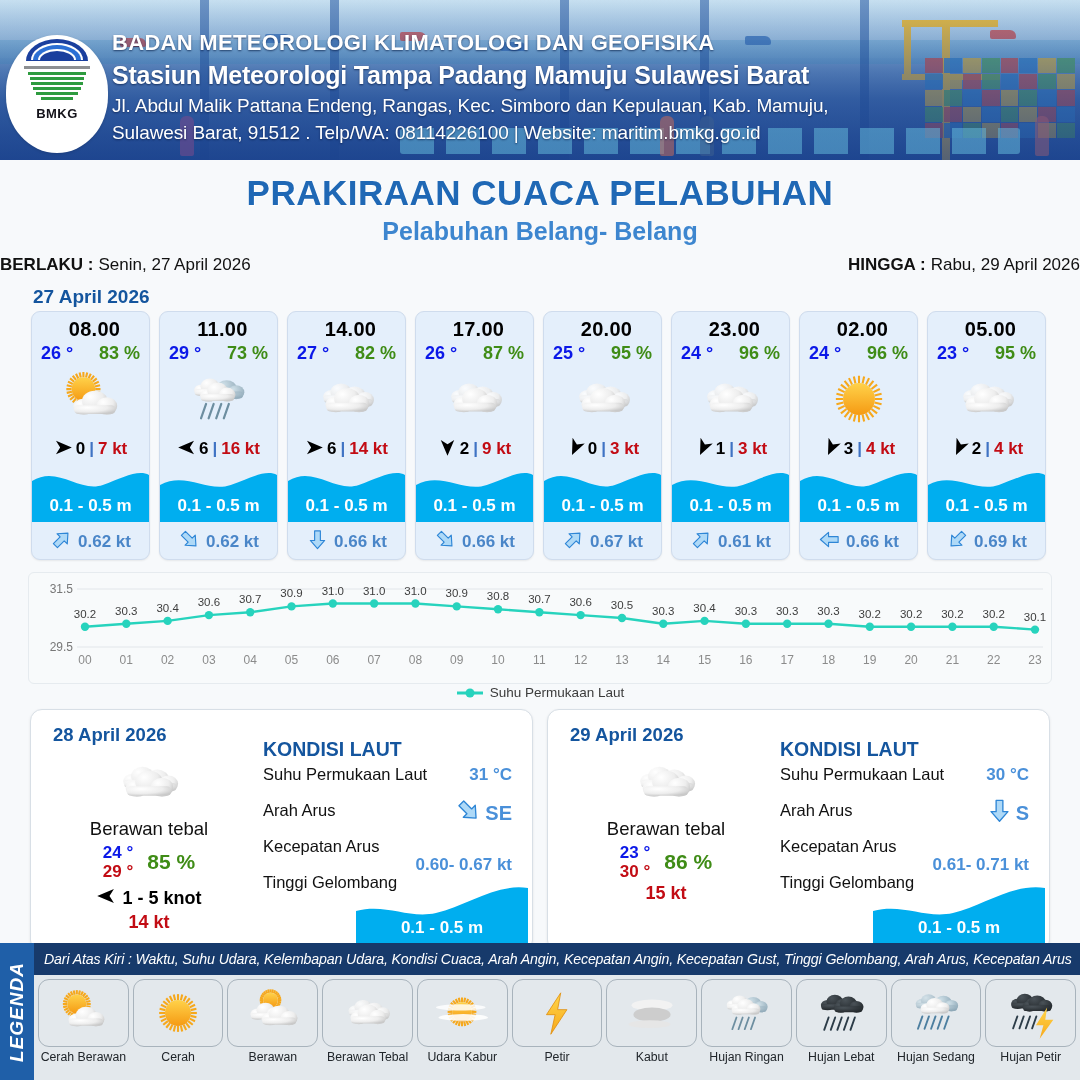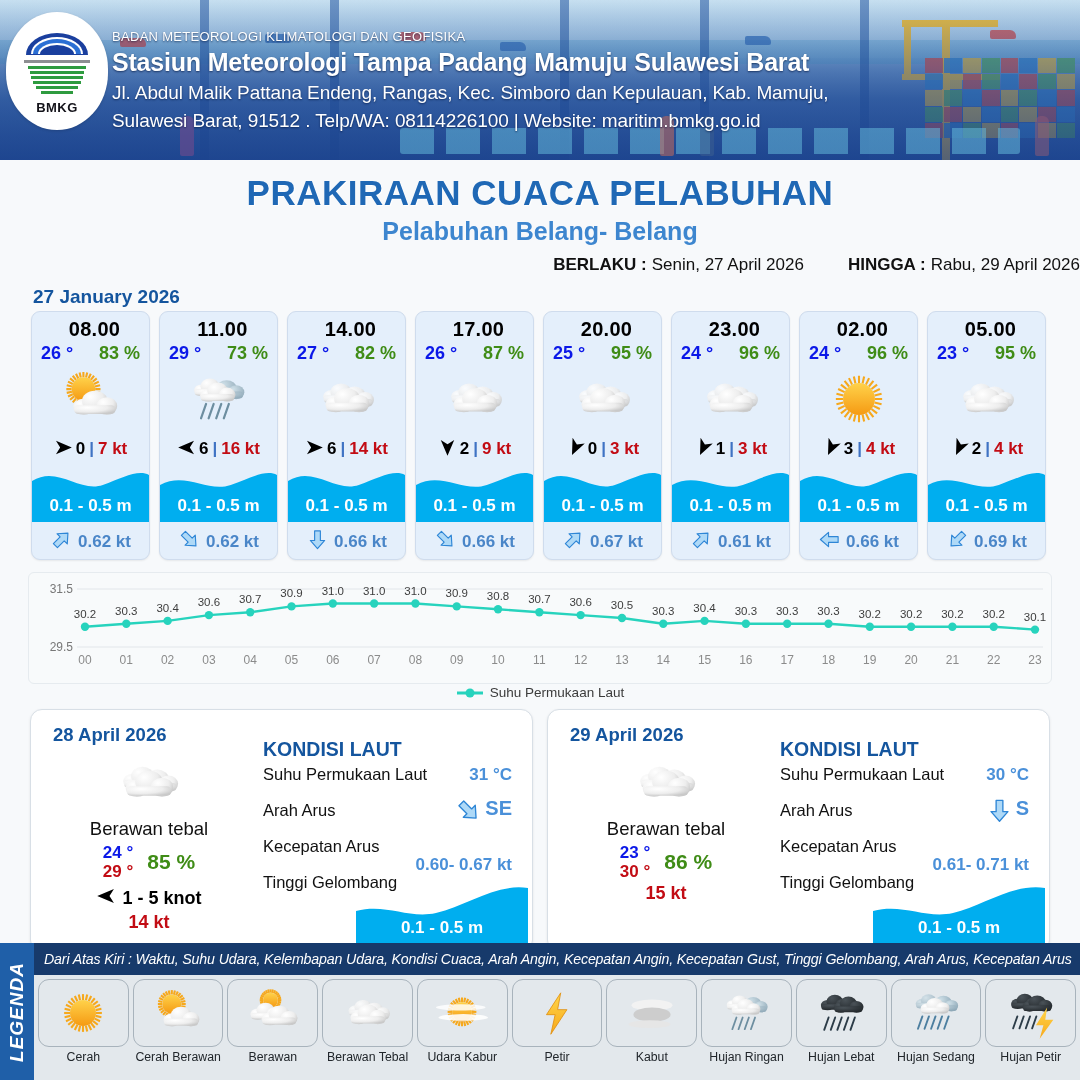--- a/index.html
+++ b/index.html
@@ -27,41 +27,41 @@
     display:grid; grid-template-columns:repeat(8,1fr); grid-template-rows:repeat(5,1fr); gap:1px; opacity:.85;}
   .containers span { display:block; }
   .pillar { position:absolute; top:0; width:9px; height:160px; background:rgba(35,85,160,.55); }
   .boat { position:absolute; width:26px; height:9px; background:rgba(220,70,60,.75); border-radius:2px 6px 2px 2px;}
   .boat.b { background:rgba(60,120,190,.8); }
   .chairs { position:absolute; left:400px; bottom:6px; width:620px; height:26px;
     background:repeating-linear-gradient(90deg,#63b6d8 0 34px,transparent 34px 46px); opacity:.55; border-radius:3px;}
   .person { position:absolute; bottom:4px; width:14px; height:40px; border-radius:6px 6px 2px 2px; opacity:.55;}
 
   .logo-wrap {
-    position:absolute; left:6px; top:12px; width:102px; height:118px;
+    position:absolute; left:6px; top:35px; width:102px; height:118px;
     background:#fff; border-radius:52px/58px;
-    display:flex; align-items:center; justify-content:center; z-index:6;
+    display:flex; justify-content:center; z-index:6;
     box-shadow:0 1px 3px rgba(0,0,0,.15);
   }
   .logo { width:78px; height:84px; position:relative; }
   .logo-txt { position:absolute; bottom:-2px; left:0; width:78px; text-align:center;
     font-size:13px; font-weight:bold; letter-spacing:.5px; color:#14131a; }
 
   .hdr-text { position:absolute; left:112px; top:28px; z-index:5; color:#fff;
     text-shadow:0 1px 2px rgba(0,20,60,.65); }
-  .hdr-l1 { font-size:13px; font-weight:normal; letter-spacing:.3px; line-height:1.4; }
+  .hdr-l1 { font-size:22px; font-weight:bold; letter-spacing:.3px; line-height:1.4; }
   .hdr-l2 { font-size:25px; font-weight:bold; letter-spacing:-.2px; line-height:1.25; margin-top:1px;}
   .hdr-l3 { font-size:19px; line-height:1.32; margin-top:2px; letter-spacing:-.1px;}
 
   
   .title-block { text-align:center; padding-top:13px; }
   .t-main { font-size:35px; font-weight:bold; color:#1f68b5; letter-spacing:.5px;
     text-shadow:1px 1px 0 rgba(255,255,255,.9); font-stretch:condensed; }
   .t-sub { font-size:25px; font-weight:bold; color:#3d86cf; margin-top:4px; }
-  .t-valid { margin-top:9px; font-size:17px; color:#111; display:flex; justify-content:flex-end; gap:44px;}
+  .t-valid { margin-top:9px; font-size:17px; color:#111; display:flex; justify-content:space-between; gap:84px;}
   .t-valid b { font-weight:bold; }
   .t-valid span.v { font-weight:normal; margin-left:5px;}
 
   
   .date-label { margin:11px 0 3px 33px; font-size:19px; font-weight:bold; color:#14559e; }
 
   
   .cards { display:flex; gap:9px; padding:0 31px; }
   .card {
     width:119px; background:#e4effb; border:1px solid #cfdced; border-radius:9px;
@@ -109,21 +109,21 @@
   .d-tmax { font-size:17px; font-weight:bold; color:#c20c14; }
   .d-hum { font-size:21px; font-weight:bold; color:#3f8c16; }
   .d-wind { display:flex; align-items:center; justify-content:center; gap:6px; margin-top:5px;}
   .d-wrange { font-size:18px; font-weight:bold; color:#000; }
   .d-gust { font-size:18px; font-weight:bold; color:#c20c14; margin-top:2px;}
   .d-right { position:absolute; left:232px; top:28px; right:14px; }
   .d-h { font-size:19.5px; font-weight:bold; color:#14559e; margin-bottom:4px;}
   .d-row { position:relative; height:36px; }
   .d-k { font-size:16.5px; color:#111; }
   .d-v { position:absolute; right:6px; top:0; font-size:17px; font-weight:bold; color:#4a90d9; }
-  .d-v.dir { display:flex; gap:3px; top:-4px; font-size:20px;}
+  .d-v.dir { display:flex; align-items:center; gap:3px; top:-4px; font-size:20px;}
   .d-cs { position:absolute; right:6px; top:18px; font-size:17px; font-weight:bold; color:#4a90d9;
     display:flex; }
   .d-wave { position:absolute; right:4px; bottom:6px; width:172px; height:60px; }
   .d-wave svg { position:absolute; left:0; bottom:0; width:172px; height:60px; }
   .d-wave span { position:absolute; left:0; bottom:7px; width:172px; text-align:center;
     font-size:17px; font-weight:bold; color:#fff; }
 
   
   .legend { position:absolute; left:0; bottom:0; width:1080px; height:137px; background:#e3e8ec; }
   .lg-bar { position:absolute; left:0; top:0; width:34px; height:137px; background:#1f5fa8;
@@ -256,21 +256,21 @@
     <div class="t-valid">
       <div>
         <b>BERLAKU :</b><span class="v">Senin, 27 April 2026</span>
       </div>
       <div>
         <b>HINGGA :</b><span class="v">Rabu, 29 April 2026</span>
       </div>
     </div>
   </div>
 
-  <div class="date-label">27 January 2026</div>
+  <div class="date-label">27 April 2026</div>
 
   <div class="cards" id="cards">
       <div class="card">
     <div class="c-time">08.00</div>
     <div class="c-th">
       <span class="c-temp">26 °</span>
       <span class="c-hum">83 %</span>
     </div>
     <div class="c-icon">
           <svg width="76" height="62" viewBox="0 0 76 62">
@@ -1183,20 +1183,85 @@
   </radialGradient>
   <radialGradient id="cldK" cx="32%" cy="25%" r="80%">
     <stop offset="0%" stop-color="#4a5258"></stop>
                   <stop offset="100%" stop-color="#23282c"></stop>
   </radialGradient>
   <linearGradient id="boltG" x1="0" y1="0" x2="0" y2="1">
     <stop offset="0%" stop-color="#ffd64a"></stop>
                   <stop offset="100%" stop-color="#f7a81b"></stop>
   </linearGradient>
 </defs>
+              <line x1="34.41" y1="19.040000000000003" x2="38.7345" y2="19.040000000000003" stroke="#f6a81c" stroke-width="2.1"></line>
+              <line x1="34.169057236067324" y1="21.178426175320183" x2="38.38513299229762" y2="22.140717954214267" stroke="#f6a81c" stroke-width="2.1"></line>
+              <line x1="33.45831082054225" y1="23.209622732919737" x2="37.35455068978626" y2="25.085952962733614" stroke="#f6a81c" stroke-width="2.1"></line>
+              <line x1="32.31340054651777" y1="25.03173699586243" x2="35.69443079245076" y2="27.72801864400052" stroke="#f6a81c" stroke-width="2.1"></line>
+              <line x1="30.79173699586243" y1="26.553400546517768" x2="33.48801864400052" y2="29.93443079245076" stroke="#f6a81c" stroke-width="2.1"></line>
+              <line x1="28.96962273291973" y1="27.698310820542254" x2="30.845952962733612" y2="31.59455068978626" stroke="#f6a81c" stroke-width="2.1"></line>
+              <line x1="26.93842617532018" y1="28.409057236067326" x2="27.900717954214265" y2="32.62513299229762" stroke="#f6a81c" stroke-width="2.1"></line>
+              <line x1="24.8" y1="28.650000000000002" x2="24.8" y2="32.9745" stroke="#f6a81c" stroke-width="2.1"></line>
+              <line x1="22.66157382467982" y1="28.409057236067326" x2="21.69928204578574" y2="32.62513299229762" stroke="#f6a81c" stroke-width="2.1"></line>
+              <line x1="20.630377267080263" y1="27.698310820542247" x2="18.754047037266382" y2="31.59455068978626" stroke="#f6a81c" stroke-width="2.1"></line>
+              <line x1="18.80826300413757" y1="26.553400546517768" x2="16.111981355999475" y2="29.93443079245076" stroke="#f6a81c" stroke-width="2.1"></line>
+              <line x1="17.286599453482236" y1="25.03173699586243" x2="13.905569207549242" y2="27.728018644000525" stroke="#f6a81c" stroke-width="2.1"></line>
+              <line x1="16.141689179457757" y1="23.209622732919737" x2="12.245449310213745" y2="25.085952962733618" stroke="#f6a81c" stroke-width="2.1"></line>
+              <line x1="15.430942763932677" y1="21.178426175320183" x2="11.21486700770238" y2="22.140717954214267" stroke="#f6a81c" stroke-width="2.1"></line>
+              <line x1="15.190000000000001" y1="19.040000000000003" x2="10.865500000000003" y2="19.040000000000003" stroke="#f6a81c" stroke-width="2.1"></line>
+              <line x1="15.430942763932677" y1="16.901573824679822" x2="11.21486700770238" y2="15.939282045785742" stroke="#f6a81c" stroke-width="2.1"></line>
+              <line x1="16.141689179457753" y1="14.87037726708027" x2="12.245449310213743" y2="12.994047037266391" stroke="#f6a81c" stroke-width="2.1"></line>
+              <line x1="17.286599453482232" y1="13.048263004137574" x2="13.90556920754924" y2="10.351981355999484" stroke="#f6a81c" stroke-width="2.1"></line>
+              <line x1="18.80826300413758" y1="11.526599453482232" x2="16.11198135599949" y2="8.145569207549237" stroke="#f6a81c" stroke-width="2.1"></line>
+              <line x1="20.630377267080274" y1="10.381689179457751" x2="18.754047037266396" y2="6.48544931021374" stroke="#f6a81c" stroke-width="2.1"></line>
+              <line x1="22.661573824679827" y1="9.670942763932677" x2="21.699282045785747" y2="5.454867007702381" stroke="#f6a81c" stroke-width="2.1"></line>
+              <line x1="24.8" y1="9.430000000000003" x2="24.799999999999997" y2="5.105500000000005" stroke="#f6a81c" stroke-width="2.1"></line>
+              <line x1="26.93842617532018" y1="9.670942763932679" x2="27.90071795421426" y2="5.454867007702383" stroke="#f6a81c" stroke-width="2.1"></line>
+              <line x1="28.96962273291973" y1="10.381689179457753" x2="30.845952962733612" y2="6.485449310213744" stroke="#f6a81c" stroke-width="2.1"></line>
+              <line x1="30.79173699586243" y1="11.526599453482236" x2="33.48801864400052" y2="8.145569207549242" stroke="#f6a81c" stroke-width="2.1"></line>
+              <line x1="32.31340054651777" y1="13.048263004137572" x2="35.69443079245076" y2="10.351981355999479" stroke="#f6a81c" stroke-width="2.1"></line>
+              <line x1="33.458310820542245" y1="14.870377267080269" x2="37.35455068978626" y2="12.994047037266387" stroke="#f6a81c" stroke-width="2.1"></line>
+              <line x1="34.169057236067324" y1="16.90157382467982" x2="38.38513299229762" y2="15.939282045785736" stroke="#f6a81c" stroke-width="2.1"></line>
+              <circle cx="24.8" cy="19.040000000000003" r="9.61" fill="url(#sunG)"></circle>
+              <g transform="translate(34.1,33.6) scale(0.6526315789473685)" opacity="1">
+    <ellipse cx="-14" cy="2" rx="13" ry="10" fill="url(#cldG)"></ellipse>
+    <ellipse cx="0" cy="-5" rx="16" ry="13" fill="url(#cldG)"></ellipse>
+    <ellipse cx="15" cy="1" rx="13" ry="11" fill="url(#cldG)"></ellipse>
+    <rect x="-26" y="0" width="52" height="11" rx="5.5" fill="url(#cldG)"></rect>
+  </g>
+            </svg>
+          </div>
+    <div class="lg-cap">Cerah Berawan</div>
+        </div>
+        <div class="lg-item">
+    <div class="lg-box">
+            <svg width="62" height="56" viewBox="0 0 62 56">
+              <defs>
+  <linearGradient id="sunG" x1="0" y1="0" x2="0" y2="1">
+    <stop offset="0%" stop-color="#ffd24a"></stop>
+                  <stop offset="100%" stop-color="#f59a13"></stop>
+  </linearGradient>
+  <radialGradient id="cldG" cx="32%" cy="28%" r="78%">
+    <stop offset="0%" stop-color="#ffffff"></stop>
+                  <stop offset="62%" stop-color="#ededed"></stop>
+                  <stop offset="100%" stop-color="#c9c9c9"></stop>
+  </radialGradient>
+  <radialGradient id="cldD" cx="32%" cy="28%" r="78%">
+    <stop offset="0%" stop-color="#cfe0e8"></stop>
+                  <stop offset="100%" stop-color="#8fa9b8"></stop>
+  </radialGradient>
+  <radialGradient id="cldK" cx="32%" cy="25%" r="80%">
+    <stop offset="0%" stop-color="#4a5258"></stop>
+                  <stop offset="100%" stop-color="#23282c"></stop>
+  </radialGradient>
+  <linearGradient id="boltG" x1="0" y1="0" x2="0" y2="1">
+    <stop offset="0%" stop-color="#ffd64a"></stop>
+                  <stop offset="100%" stop-color="#f7a81b"></stop>
+  </linearGradient>
+</defs>
               <line x1="44.019999999999996" y1="28" x2="49.879" y2="28" stroke="#f6a81c" stroke-width="2.1"></line>
               <line x1="43.693561416607345" y1="30.897222560111214" x2="49.405664054080646" y2="32.20097271216126" stroke="#f6a81c" stroke-width="2.1"></line>
               <line x1="42.7306146600895" y1="33.649166283310606" x2="48.00939125712977" y2="36.19129111080038" stroke="#f6a81c" stroke-width="2.1"></line>
               <line x1="41.17944590173375" y1="36.11783722020071" x2="45.760196557513936" y2="39.77086396929103" stroke="#f6a81c" stroke-width="2.1"></line>
               <line x1="39.11783722020071" y1="38.17944590173375" x2="42.77086396929103" y2="42.760196557513936" stroke="#f6a81c" stroke-width="2.1"></line>
               <line x1="36.649166283310606" y1="39.7306146600895" x2="39.19129111080038" y2="45.00939125712977" stroke="#f6a81c" stroke-width="2.1"></line>
               <line x1="33.89722256011122" y1="40.693561416607345" x2="35.20097271216126" y2="46.405664054080646" stroke="#f6a81c" stroke-width="2.1"></line>
               <line x1="31" y1="41.019999999999996" x2="31" y2="46.879" stroke="#f6a81c" stroke-width="2.1"></line>
               <line x1="28.102777439888786" y1="40.693561416607345" x2="26.79902728783874" y2="46.405664054080646" stroke="#f6a81c" stroke-width="2.1"></line>
               <line x1="25.35083371668939" y1="39.73061466008949" x2="22.808708889199615" y2="45.009391257129764" stroke="#f6a81c" stroke-width="2.1"></line>
@@ -1215,85 +1280,20 @@
               <line x1="33.89722256011121" y1="15.306438583392657" x2="35.20097271216125" y2="9.594335945919354" stroke="#f6a81c" stroke-width="2.1"></line>
               <line x1="36.649166283310606" y1="16.2693853399105" x2="39.19129111080038" y2="10.99060874287023" stroke="#f6a81c" stroke-width="2.1"></line>
               <line x1="39.11783722020071" y1="17.82055409826625" x2="42.77086396929103" y2="13.239803442486066" stroke="#f6a81c" stroke-width="2.1"></line>
               <line x1="41.17944590173374" y1="19.882162779799287" x2="45.76019655751393" y2="16.22913603070897" stroke="#f6a81c" stroke-width="2.1"></line>
               <line x1="42.73061466008949" y1="22.35083371668939" x2="48.009391257129764" y2="19.808708889199615" stroke="#f6a81c" stroke-width="2.1"></line>
               <line x1="43.69356141660734" y1="25.102777439888783" x2="49.405664054080646" y2="23.799027287838737" stroke="#f6a81c" stroke-width="2.1"></line>
               <circle cx="31" cy="28" r="13.02" fill="url(#sunG)"></circle>
             </svg>
           </div>
     <div class="lg-cap">Cerah</div>
-        </div>
-        <div class="lg-item">
-    <div class="lg-box">
-            <svg width="62" height="56" viewBox="0 0 62 56">
-              <defs>
-  <linearGradient id="sunG" x1="0" y1="0" x2="0" y2="1">
-    <stop offset="0%" stop-color="#ffd24a"></stop>
-                  <stop offset="100%" stop-color="#f59a13"></stop>
-  </linearGradient>
-  <radialGradient id="cldG" cx="32%" cy="28%" r="78%">
-    <stop offset="0%" stop-color="#ffffff"></stop>
-                  <stop offset="62%" stop-color="#ededed"></stop>
-                  <stop offset="100%" stop-color="#c9c9c9"></stop>
-  </radialGradient>
-  <radialGradient id="cldD" cx="32%" cy="28%" r="78%">
-    <stop offset="0%" stop-color="#cfe0e8"></stop>
-                  <stop offset="100%" stop-color="#8fa9b8"></stop>
-  </radialGradient>
-  <radialGradient id="cldK" cx="32%" cy="25%" r="80%">
-    <stop offset="0%" stop-color="#4a5258"></stop>
-                  <stop offset="100%" stop-color="#23282c"></stop>
-  </radialGradient>
-  <linearGradient id="boltG" x1="0" y1="0" x2="0" y2="1">
-    <stop offset="0%" stop-color="#ffd64a"></stop>
-                  <stop offset="100%" stop-color="#f7a81b"></stop>
-  </linearGradient>
-</defs>
-              <line x1="34.41" y1="19.040000000000003" x2="38.7345" y2="19.040000000000003" stroke="#f6a81c" stroke-width="2.1"></line>
-              <line x1="34.169057236067324" y1="21.178426175320183" x2="38.38513299229762" y2="22.140717954214267" stroke="#f6a81c" stroke-width="2.1"></line>
-              <line x1="33.45831082054225" y1="23.209622732919737" x2="37.35455068978626" y2="25.085952962733614" stroke="#f6a81c" stroke-width="2.1"></line>
-              <line x1="32.31340054651777" y1="25.03173699586243" x2="35.69443079245076" y2="27.72801864400052" stroke="#f6a81c" stroke-width="2.1"></line>
-              <line x1="30.79173699586243" y1="26.553400546517768" x2="33.48801864400052" y2="29.93443079245076" stroke="#f6a81c" stroke-width="2.1"></line>
-              <line x1="28.96962273291973" y1="27.698310820542254" x2="30.845952962733612" y2="31.59455068978626" stroke="#f6a81c" stroke-width="2.1"></line>
-              <line x1="26.93842617532018" y1="28.409057236067326" x2="27.900717954214265" y2="32.62513299229762" stroke="#f6a81c" stroke-width="2.1"></line>
-              <line x1="24.8" y1="28.650000000000002" x2="24.8" y2="32.9745" stroke="#f6a81c" stroke-width="2.1"></line>
-              <line x1="22.66157382467982" y1="28.409057236067326" x2="21.69928204578574" y2="32.62513299229762" stroke="#f6a81c" stroke-width="2.1"></line>
-              <line x1="20.630377267080263" y1="27.698310820542247" x2="18.754047037266382" y2="31.59455068978626" stroke="#f6a81c" stroke-width="2.1"></line>
-              <line x1="18.80826300413757" y1="26.553400546517768" x2="16.111981355999475" y2="29.93443079245076" stroke="#f6a81c" stroke-width="2.1"></line>
-              <line x1="17.286599453482236" y1="25.03173699586243" x2="13.905569207549242" y2="27.728018644000525" stroke="#f6a81c" stroke-width="2.1"></line>
-              <line x1="16.141689179457757" y1="23.209622732919737" x2="12.245449310213745" y2="25.085952962733618" stroke="#f6a81c" stroke-width="2.1"></line>
-              <line x1="15.430942763932677" y1="21.178426175320183" x2="11.21486700770238" y2="22.140717954214267" stroke="#f6a81c" stroke-width="2.1"></line>
-              <line x1="15.190000000000001" y1="19.040000000000003" x2="10.865500000000003" y2="19.040000000000003" stroke="#f6a81c" stroke-width="2.1"></line>
-              <line x1="15.430942763932677" y1="16.901573824679822" x2="11.21486700770238" y2="15.939282045785742" stroke="#f6a81c" stroke-width="2.1"></line>
-              <line x1="16.141689179457753" y1="14.87037726708027" x2="12.245449310213743" y2="12.994047037266391" stroke="#f6a81c" stroke-width="2.1"></line>
-              <line x1="17.286599453482232" y1="13.048263004137574" x2="13.90556920754924" y2="10.351981355999484" stroke="#f6a81c" stroke-width="2.1"></line>
-              <line x1="18.80826300413758" y1="11.526599453482232" x2="16.11198135599949" y2="8.145569207549237" stroke="#f6a81c" stroke-width="2.1"></line>
-              <line x1="20.630377267080274" y1="10.381689179457751" x2="18.754047037266396" y2="6.48544931021374" stroke="#f6a81c" stroke-width="2.1"></line>
-              <line x1="22.661573824679827" y1="9.670942763932677" x2="21.699282045785747" y2="5.454867007702381" stroke="#f6a81c" stroke-width="2.1"></line>
-              <line x1="24.8" y1="9.430000000000003" x2="24.799999999999997" y2="5.105500000000005" stroke="#f6a81c" stroke-width="2.1"></line>
-              <line x1="26.93842617532018" y1="9.670942763932679" x2="27.90071795421426" y2="5.454867007702383" stroke="#f6a81c" stroke-width="2.1"></line>
-              <line x1="28.96962273291973" y1="10.381689179457753" x2="30.845952962733612" y2="6.485449310213744" stroke="#f6a81c" stroke-width="2.1"></line>
-              <line x1="30.79173699586243" y1="11.526599453482236" x2="33.48801864400052" y2="8.145569207549242" stroke="#f6a81c" stroke-width="2.1"></line>
-              <line x1="32.31340054651777" y1="13.048263004137572" x2="35.69443079245076" y2="10.351981355999479" stroke="#f6a81c" stroke-width="2.1"></line>
-              <line x1="33.458310820542245" y1="14.870377267080269" x2="37.35455068978626" y2="12.994047037266387" stroke="#f6a81c" stroke-width="2.1"></line>
-              <line x1="34.169057236067324" y1="16.90157382467982" x2="38.38513299229762" y2="15.939282045785736" stroke="#f6a81c" stroke-width="2.1"></line>
-              <circle cx="24.8" cy="19.040000000000003" r="9.61" fill="url(#sunG)"></circle>
-              <g transform="translate(34.1,33.6) scale(0.6526315789473685)" opacity="1">
-    <ellipse cx="-14" cy="2" rx="13" ry="10" fill="url(#cldG)"></ellipse>
-    <ellipse cx="0" cy="-5" rx="16" ry="13" fill="url(#cldG)"></ellipse>
-    <ellipse cx="15" cy="1" rx="13" ry="11" fill="url(#cldG)"></ellipse>
-    <rect x="-26" y="0" width="52" height="11" rx="5.5" fill="url(#cldG)"></rect>
-  </g>
-            </svg>
-          </div>
-    <div class="lg-cap">Cerah Berawan</div>
         </div>
         <div class="lg-item">
     <div class="lg-box">
             <svg width="62" height="56" viewBox="0 0 62 56">
               <defs>
   <linearGradient id="sunG" x1="0" y1="0" x2="0" y2="1">
     <stop offset="0%" stop-color="#ffd24a"></stop>
                   <stop offset="100%" stop-color="#f59a13"></stop>
   </linearGradient>
   <radialGradient id="cldG" cx="32%" cy="28%" r="78%">

